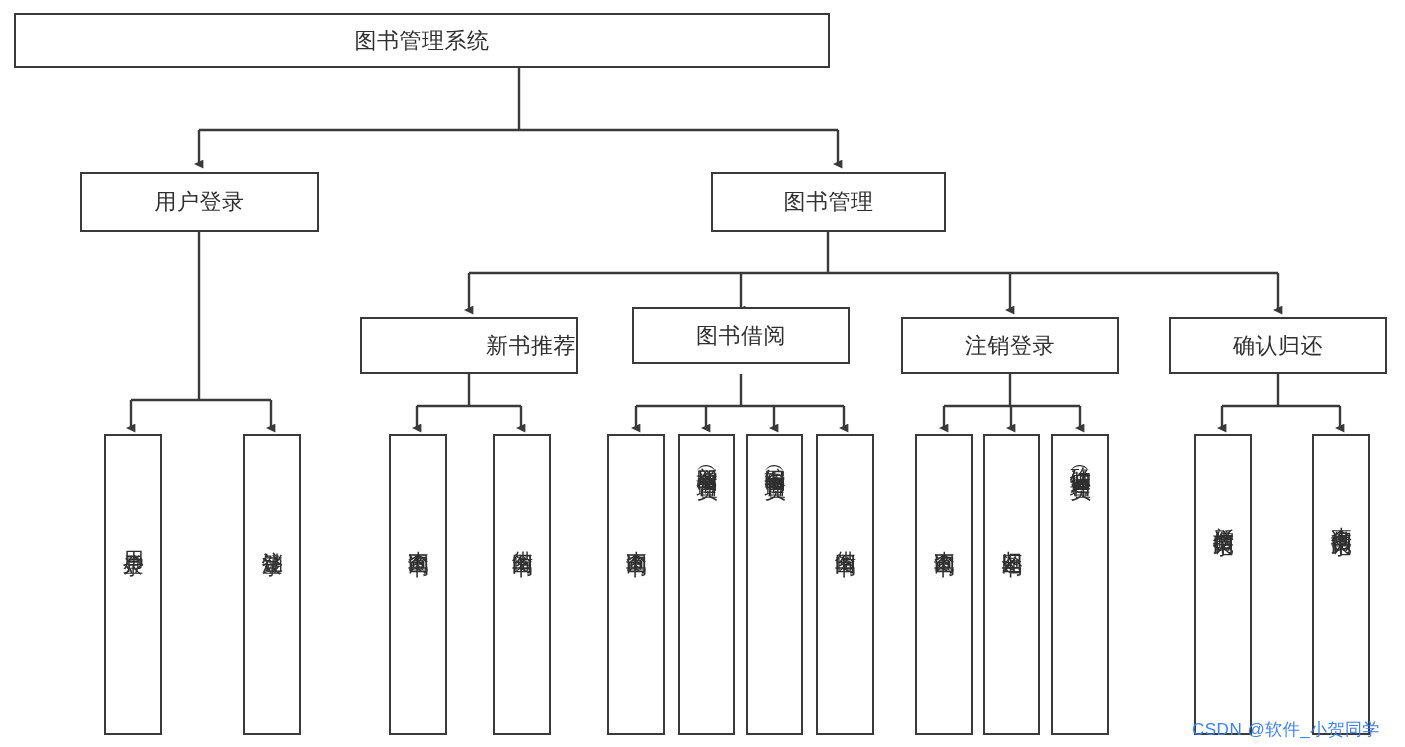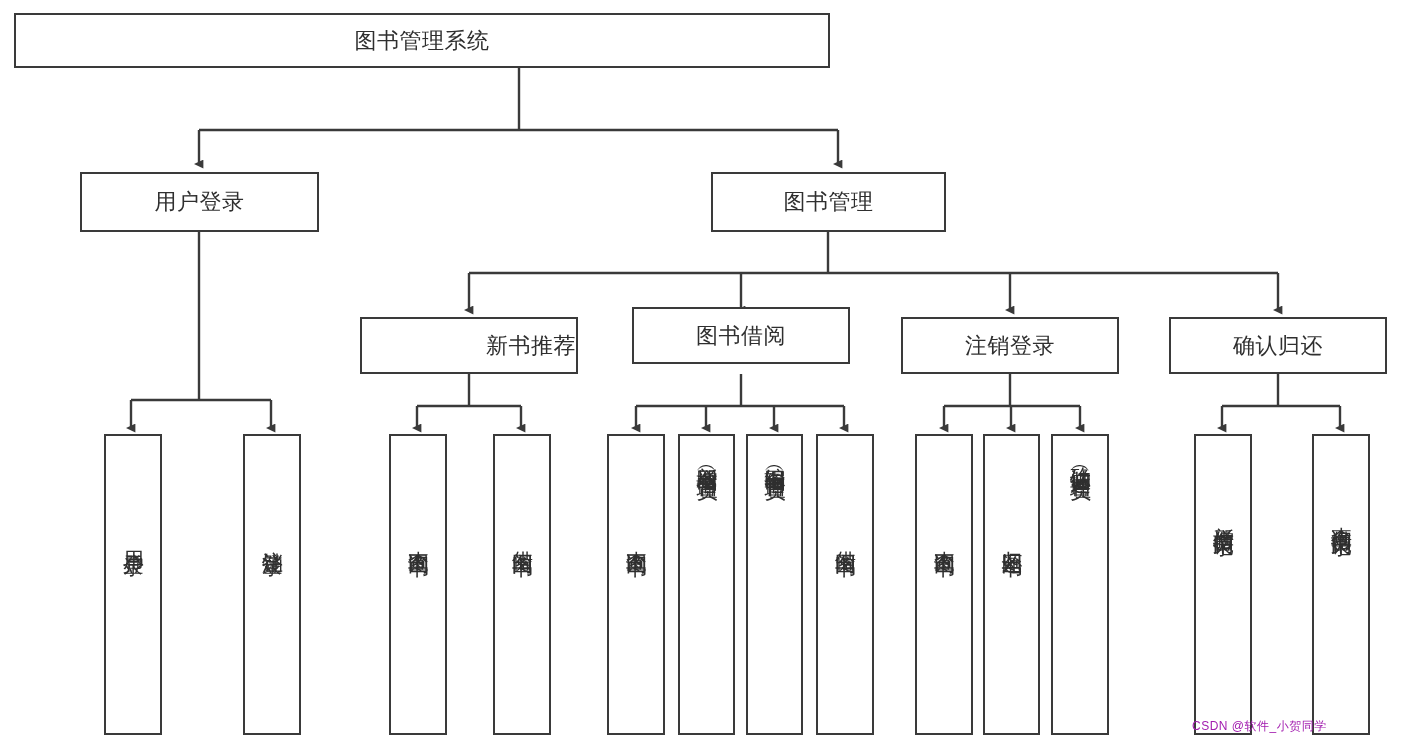--- a/index.html
+++ b/index.html
@@ -57,22 +57,22 @@
     white-space: nowrap;
   }
   .node.leaf.mid .label {
     margin-top: 60px;
   }
   .node.leaf.midshort .label {
     margin-top: 84px;
   }
   .watermark {
     position: absolute;
-    font-size: 12px;
-    color: #a21caf;
+    font-size: 17px;
+    color: #3b82f6;
     white-space: nowrap;
     letter-spacing: 0.5px;
   }
 </style>
 </head>
 <body>
 
 <div id="canvas">
 
   <svg class="edges" viewBox="0 0 1405 747" xmlns="http://www.w3.org/2000/svg">

